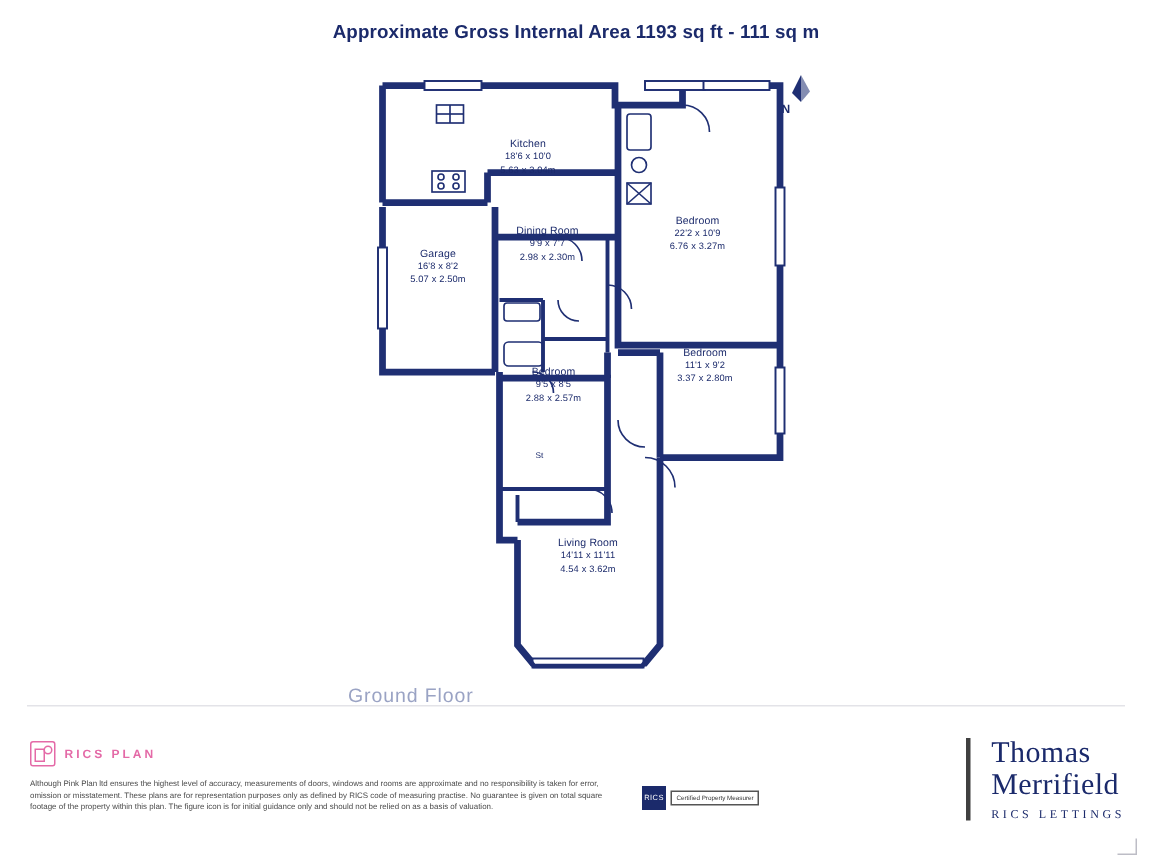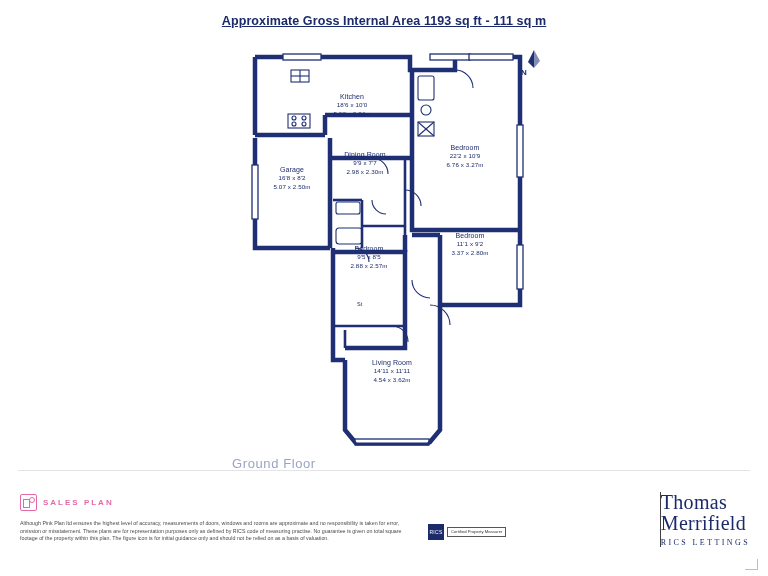--- a/index.html
+++ b/index.html
@@ -24,21 +24,20 @@
   .title {
     position: absolute;
     top: 14px;
     left: 0;
     width: 768px;
     text-align: center;
     font-size: 12.5px;
     font-weight: bold;
     color: #1b2a6b;
     letter-spacing: .1px;
-    text-decoration: underline;
   }
 
   
   .plan {
     position: absolute;
     left: 0;
     top: 30px;
     width: 768px;
     height: 420px;
   }
@@ -181,21 +180,22 @@
     line-height: 1.25;
     color: #333;
     text-align: center;
   }
 
   .brand {
     position: absolute;
     right: 18px;
     top: 492px;
     text-align: left;
-    border-left: 1px solid #404040;
+    border-left: 3px solid #404040;
+    padding-left: 14px;
   }
   .brand .b1, .brand .b2 {
     font-family: "Liberation Serif", serif;
     font-size: 20px;
     color: #1b2a6b;
     line-height: 1.05;
     letter-spacing: .3px;
   }
   .brand .b3 {
     font-family: "Liberation Serif", serif;
@@ -363,21 +363,21 @@
 
     <div class="small-label" style="left:357px; top:271px;">St</div>
 
     <div class="floor-caption">Ground Floor</div>
   </div>
 
   <div class="footer-rule"></div>
 
   <div class="pinkplan">
     <div class="pp-logo"></div>
-    <div class="pp-text">SALES PLAN</div>
+    <div class="pp-text">RICS PLAN</div>
   </div>
 
   <div class="disclaimer">Although Pink Plan ltd ensures the highest level of accuracy, measurements of doors, windows and rooms are approximate and no responsibility is taken for error, omission or misstatement. These plans are for representation purposes only as defined by RICS code of measuring practise. No guarantee is given on total square footage of the property within this plan. The figure icon is for initial guidance only and should not be relied on as a basis of valuation.</div>
 
   <div class="rics">
     <div class="mark">RICS</div>
     <div class="box">Certified Property Measurer</div>
   </div>
 
   <div class="brand">

